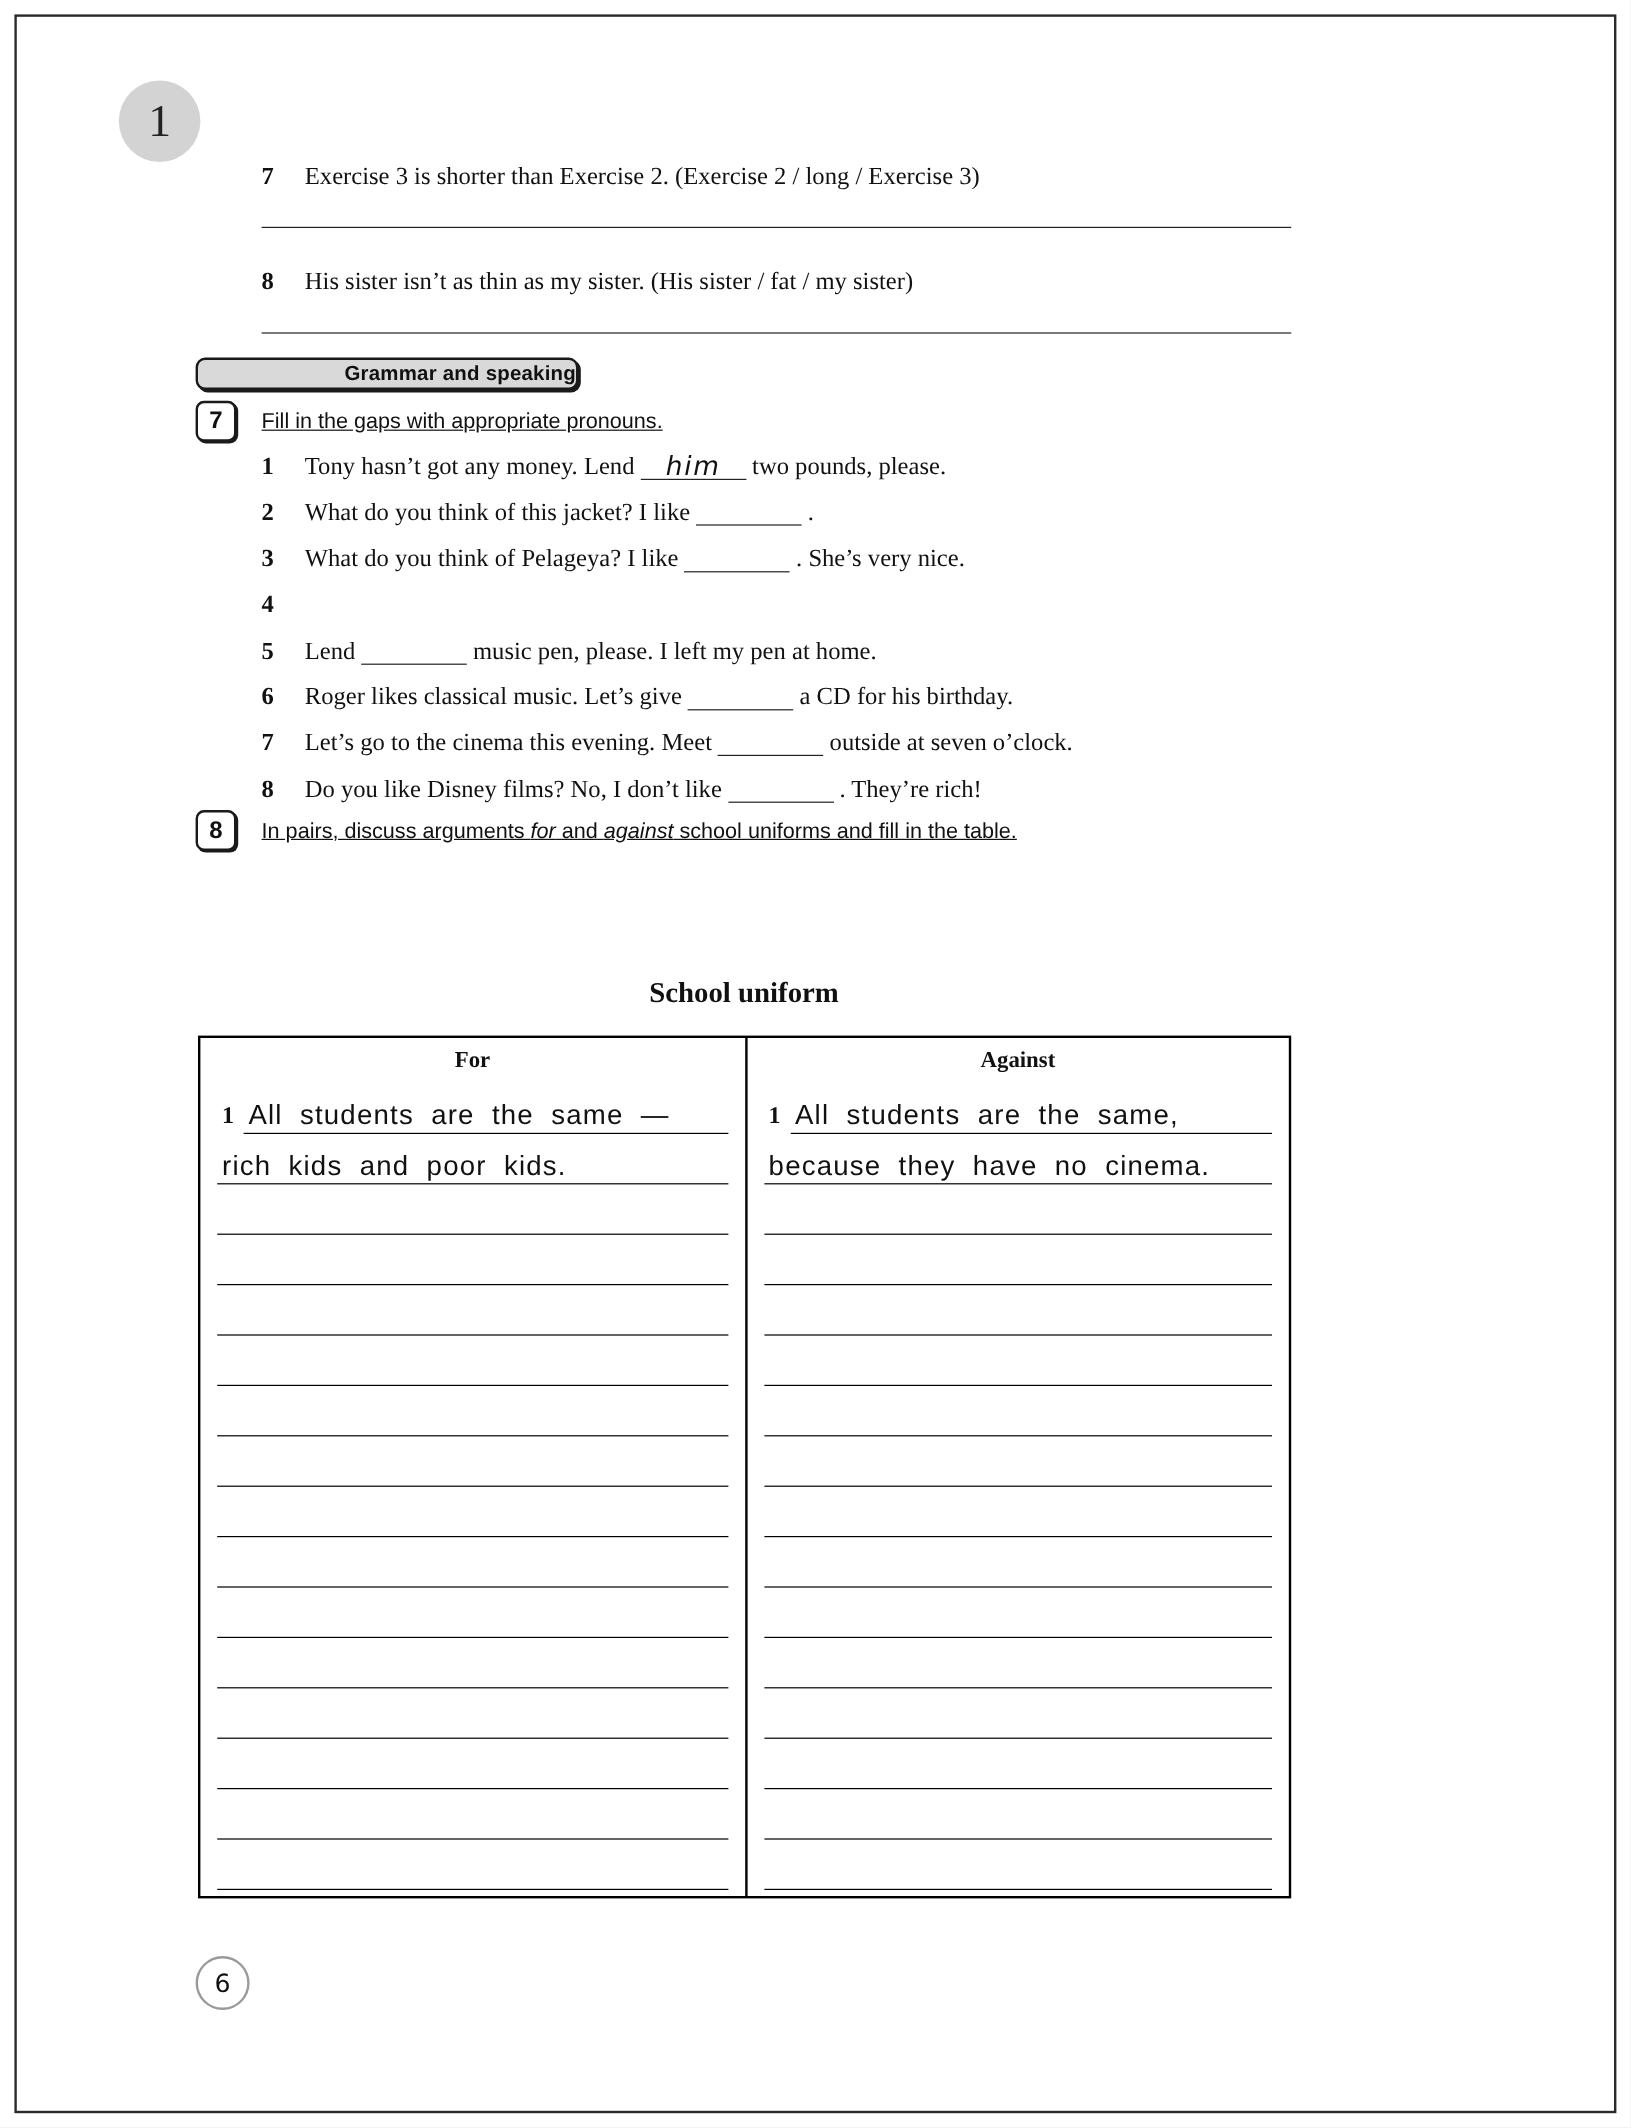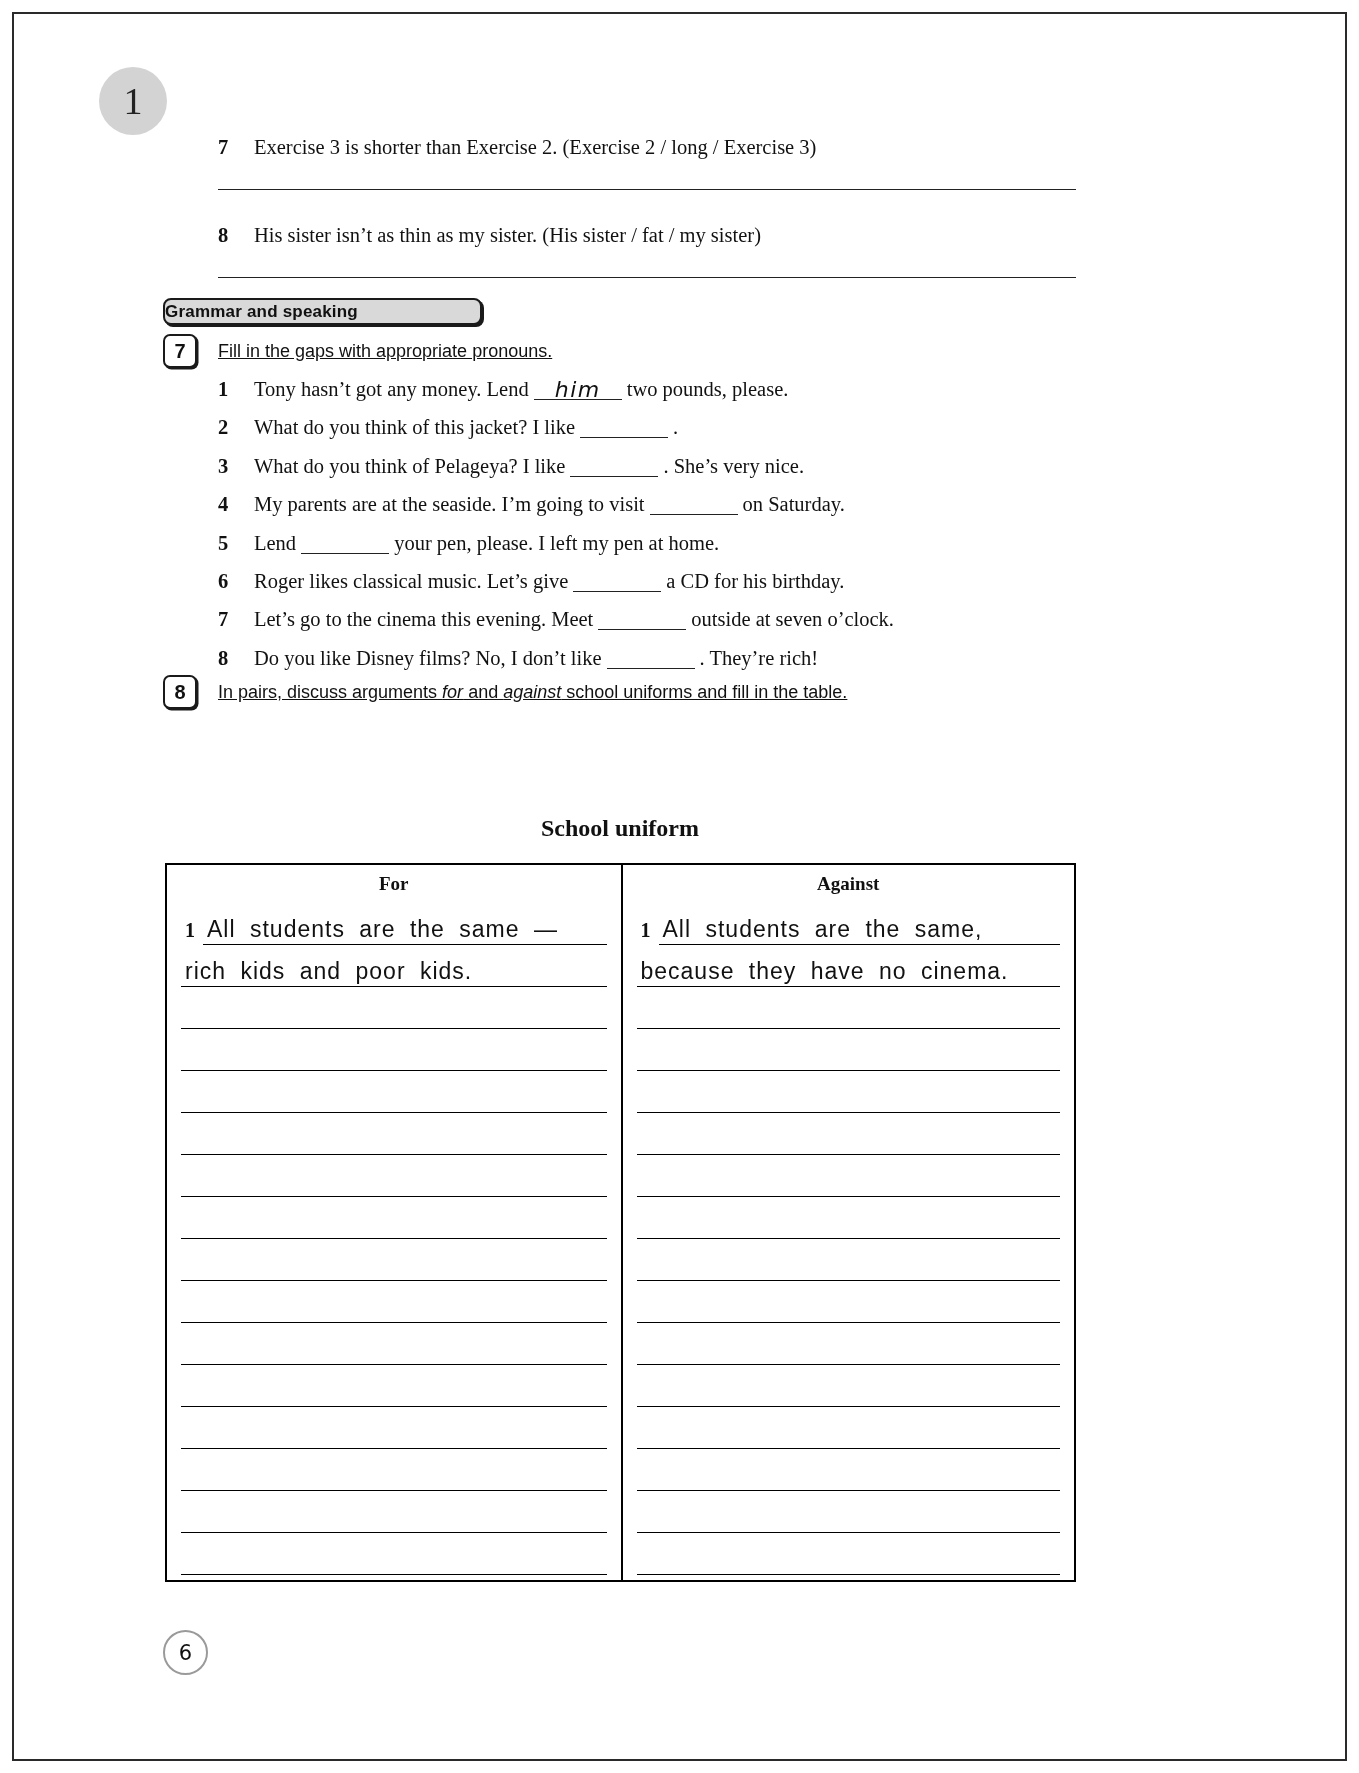--- a/index.html
+++ b/index.html
@@ -32,21 +32,21 @@
   .t-num { font-weight: bold; width: 36px; flex: 0 0 36px; }
   .answer-rule { border-bottom: 1.6px solid #222; height: 0; margin-top: 30px; }
   .gap-34 { height: 34px; }
   
   .gs-header {
     position: absolute; left: 163px; top: 298px;
     width: 319px; height: 27px;
     background: #d9d9d9;
     border: 2px solid #1a1a1a; border-radius: 8px;
     box-shadow: 2px 2px 0 #1a1a1a;
-    display: flex; align-items: center; justify-content: flex-start;
+    display: flex; align-items: center; justify-content: flex-end;
     font-family: "Liberation Sans", sans-serif;
     font-weight: bold; font-size: 17px; letter-spacing: 0.2px;
   }
   
   .ex-row { position: absolute; display: flex; align-items: center; }
   .ex7-row { left: 163px; top: 334px; width: 912px; }
   .ex8-row { left: 163px; top: 675px; width: 912px; }
   .ex-num-box {
     width: 34px; height: 34px; flex: 0 0 34px;
     border: 2.5px solid #1a1a1a; border-radius: 7px;
@@ -169,25 +169,24 @@
     <div class="q-item">
       <span class="q-num">2</span>
       <span class="q-text"><span>What do you think of this jacket? I like</span><span class="blank"><span class="hw-ans"></span></span><span>.</span></span>
     </div>
     <div class="q-item">
       <span class="q-num">3</span>
       <span class="q-text"><span>What do you think of Pelageya? I like</span><span class="blank"><span class="hw-ans"></span></span><span>. She’s very nice.</span></span>
     </div>
     <div class="q-item">
       <span class="q-num">4</span>
-      <span class="q-text"><span>My parents are at the seaside. I’m going to visit</span><span class="blank"><span class="hw-ans"></span></span><span>on Saturday.</span></span>
     </div>
     <div class="q-item">
       <span class="q-num">5</span>
-      <span class="q-text"><span>Lend</span><span class="blank"><span class="hw-ans"></span></span><span>your pen, please. I left my pen at home.</span></span>
+      <span class="q-text"><span>Lend</span><span class="blank"><span class="hw-ans"></span></span><span>music pen, please. I left my pen at home.</span></span>
     </div>
     <div class="q-item">
       <span class="q-num">6</span>
       <span class="q-text"><span>Roger likes classical music. Let’s give</span><span class="blank"><span class="hw-ans"></span></span><span>a CD for his birthday.</span></span>
     </div>
     <div class="q-item">
       <span class="q-num">7</span>
       <span class="q-text"><span>Let’s go to the cinema this evening. Meet</span><span class="blank"><span class="hw-ans"></span></span><span>outside at seven o’clock.</span></span>
     </div>
     <div class="q-item">

